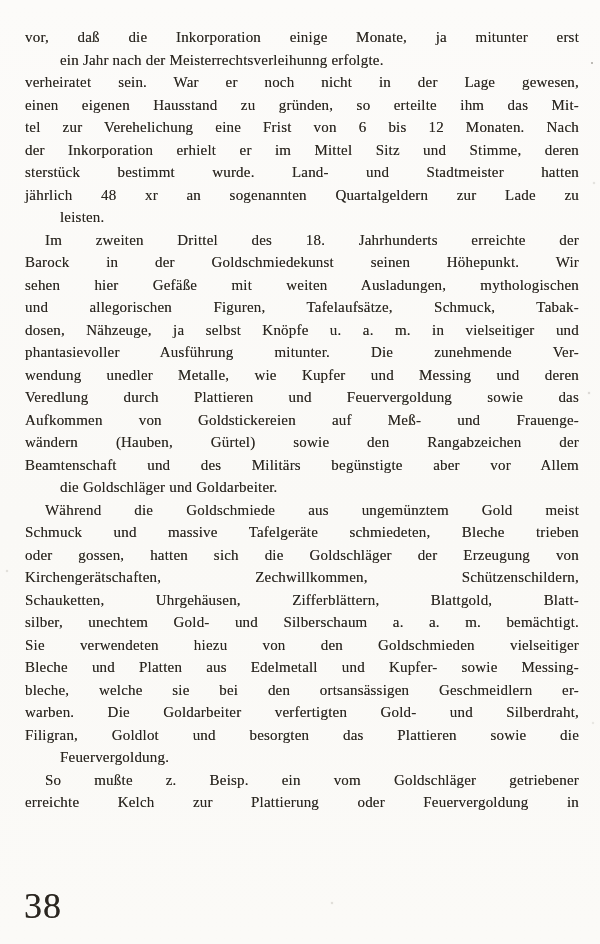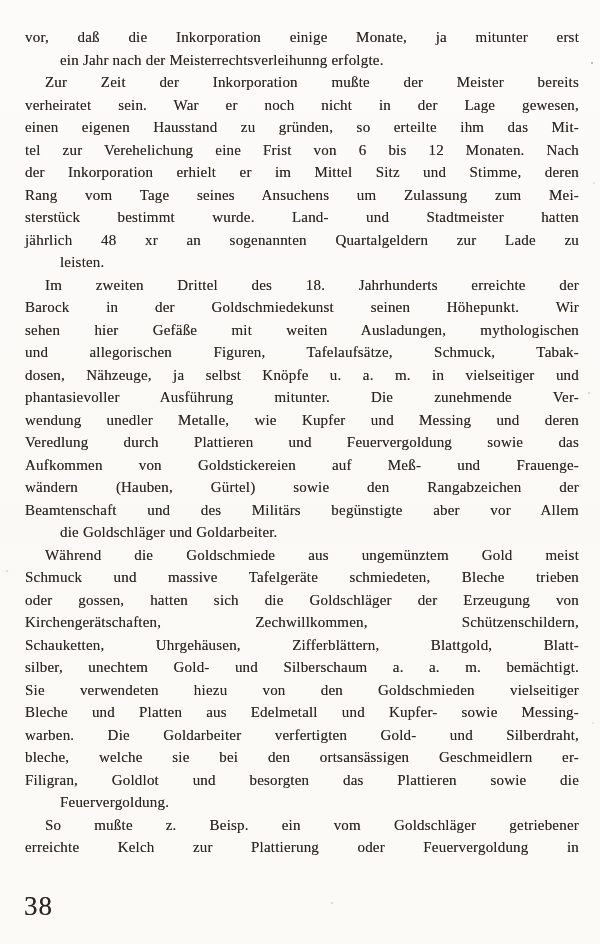--- a/index.html
+++ b/index.html
@@ -45,21 +45,21 @@
     margin-left: 35px;
   }
   
   .line.i {
     text-indent: 20px;
   }
   .page-number {
     position: absolute;
     left: 24px;
     top: 891px;
-    font-size: 27px;
+    font-size: 36px;
     line-height: 30px;
     letter-spacing: 1px;
     text-shadow: 0 0 0.6px rgba(42, 36, 28, 0.6);
   }
   
   .scan-noise {
     position: absolute;
     left: 591px;
     top: 62px;
     width: 2px;
@@ -74,26 +74,24 @@
       1px 660px 1px rgba(140, 134, 124, 0.25);
   }
 </style>
 </head>
 <body>
 
 <div class="page">
   <div class="text-block">
     <div class="line j">vor, daß die Inkorporation einige Monate, ja mitunter erst</div>
     <div class="line l">ein Jahr nach der Meisterrechtsverleihunng erfolgte.</div>
-    <div class="line j i">Zur Zeit der Inkorporation mußte der Meister bereits</div>
     <div class="line j">verheiratet sein. War er noch nicht in der Lage gewesen,</div>
     <div class="line j">einen eigenen Hausstand zu gründen, so erteilte ihm das Mit-</div>
     <div class="line j">tel zur Verehelichung eine Frist von 6 bis 12 Monaten. Nach</div>
     <div class="line j">der Inkorporation erhielt er im Mittel Sitz und Stimme, deren</div>
-    <div class="line j">Rang vom Tage seines Ansuchens um Zulassung zum Mei-</div>
     <div class="line j">sterstück bestimmt wurde. Land- und Stadtmeister hatten</div>
     <div class="line j">jährlich 48 xr an sogenannten Quartalgeldern zur Lade zu</div>
     <div class="line l">leisten.</div>
     <div class="line j i">Im zweiten Drittel des 18. Jahrhunderts erreichte der</div>
     <div class="line j">Barock in der Goldschmiedekunst seinen Höhepunkt. Wir</div>
     <div class="line j">sehen hier Gefäße mit weiten Ausladungen, mythologischen</div>
     <div class="line j">und allegorischen Figuren, Tafelaufsätze, Schmuck, Tabak-</div>
     <div class="line j">dosen, Nähzeuge, ja selbst Knöpfe u. a. m. in vielseitiger und</div>
     <div class="line j">phantasievoller Ausführung mitunter. Die zunehmende Ver-</div>
     <div class="line j">wendung unedler Metalle, wie Kupfer und Messing und deren</div>
@@ -103,22 +101,22 @@
     <div class="line j">Beamtenschaft und des Militärs begünstigte aber vor Allem</div>
     <div class="line l">die Goldschläger und Goldarbeiter.</div>
     <div class="line j i">Während die Goldschmiede aus ungemünztem Gold meist</div>
     <div class="line j">Schmuck und massive Tafelgeräte schmiedeten, Bleche trieben</div>
     <div class="line j">oder gossen, hatten sich die Goldschläger der Erzeugung von</div>
     <div class="line j">Kirchengerätschaften, Zechwillkommen, Schützenschildern,</div>
     <div class="line j">Schauketten, Uhrgehäusen, Zifferblättern, Blattgold, Blatt-</div>
     <div class="line j">silber, unechtem Gold- und Silberschaum a. a. m. bemächtigt.</div>
     <div class="line j">Sie verwendeten hiezu von den Goldschmieden vielseitiger</div>
     <div class="line j">Bleche und Platten aus Edelmetall und Kupfer- sowie Messing-</div>
+    <div class="line j">bleche, welche sie bei den ortsansässigen Geschmeidlern er-</div>
     <div class="line j">warben. Die Goldarbeiter verfertigten Gold- und Silberdraht,</div>
-    <div class="line j">bleche, welche sie bei den ortsansässigen Geschmeidlern er-</div>
     <div class="line j">Filigran, Goldlot und besorgten das Plattieren sowie die</div>
     <div class="line l">Feuervergoldung.</div>
     <div class="line j i">So mußte z. Beisp. ein vom Goldschläger getriebener</div>
     <div class="line j">erreichte Kelch zur Plattierung oder Feuervergoldung in</div>
   </div>
 
   <div class="page-number">38</div>
 
   <div class="scan-noise"></div>
 </div>

